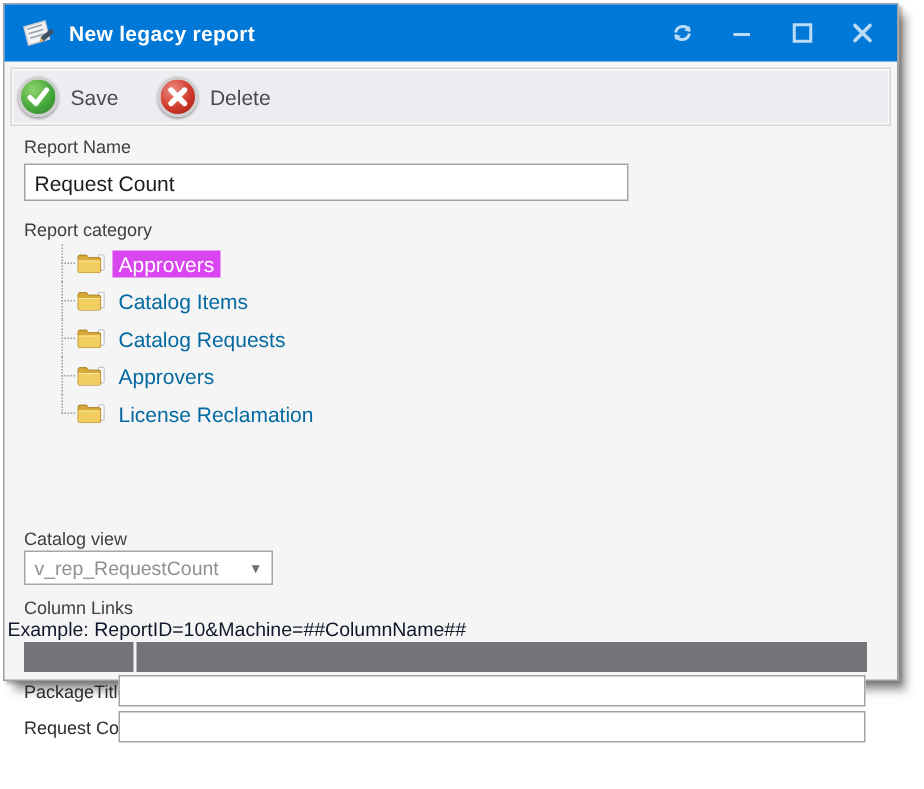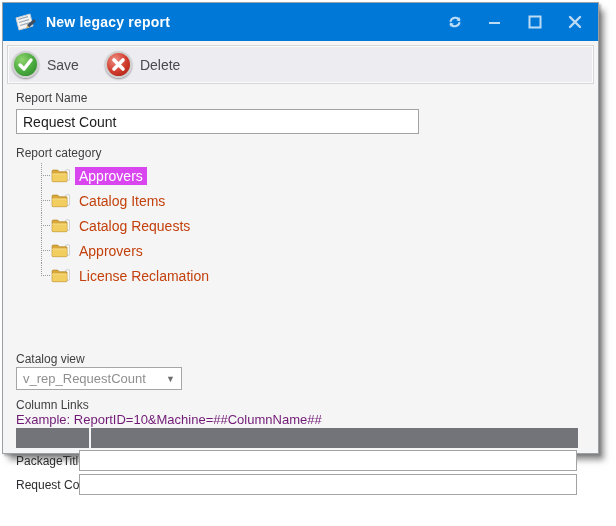--- a/index.html
+++ b/index.html
@@ -43,31 +43,31 @@
                 font-family:"Liberation Sans","DejaVu Sans",sans-serif; }
   #reportNameInput { left:13px; top:106px; width:403px; height:25px; }
 
   
   .tree { position:absolute; left:13px; top:160px; width:300px; }
   .tree-item { position:relative; height:25px; display:flex; align-items:center; padding-left:26px; }
   .tree-item .vline { position:absolute; left:25px; top:0; bottom:0; border-left:1px dotted #9b9b9b; }
   .tree-item.last .vline { bottom:12px; }
   .tree-item .hline { position:absolute; left:25px; top:12px; width:9px; border-top:1px dotted #9b9b9b; }
   .folder { width:19px; height:15px; margin:0 5px 0 9px; flex:0 0 auto; }
-  .tree-label { font-size:14px; color:#c2410c; padding:1px 4px; white-space:nowrap; }
+  .tree-label { font-size:14px; color:#0369a1; padding:1px 4px; white-space:nowrap; }
   .tree-item.selected .tree-label { background:#d946ef; color:#ffffff; }
 
   
   .dropdown { position:absolute; left:13px; top:364px; width:166px; height:23px;
               background:#ffffff; border:1px solid #a6a6a6; display:flex; align-items:center;
               padding:0 6px; cursor:pointer; }
   .dropdown .dd-value { flex:1; font-size:13px; color:#8f8f8f; overflow:hidden; white-space:nowrap; }
   .dropdown .dd-arrow { font-size:9px; color:#6e6e6e; }
 
-  .example { position:absolute; left:13px; top:409px; font-size:13px; color:#701a75; }
+  .example { position:absolute; left:2px; top:409px; font-size:13px; color:#0f172a; }
 
   
   .grid-header { position:absolute; top:425px; height:20px; background:#73737a; }
   .grid-header.c1 { left:13px; width:73px; }
   .grid-header.c2 { left:88px; width:487px; }
   .grid-row-label { position:absolute; left:13px; font-size:12px; color:#2c2c2e; }
   .grid-input { left:76px; width:498px; height:21px; font-size:13px; }
   #colInput0 { top:447px; } #colInput1 { top:471px; }
   #colLabel0 { top:451px; } #colLabel1 { top:475px; }
 </style>

